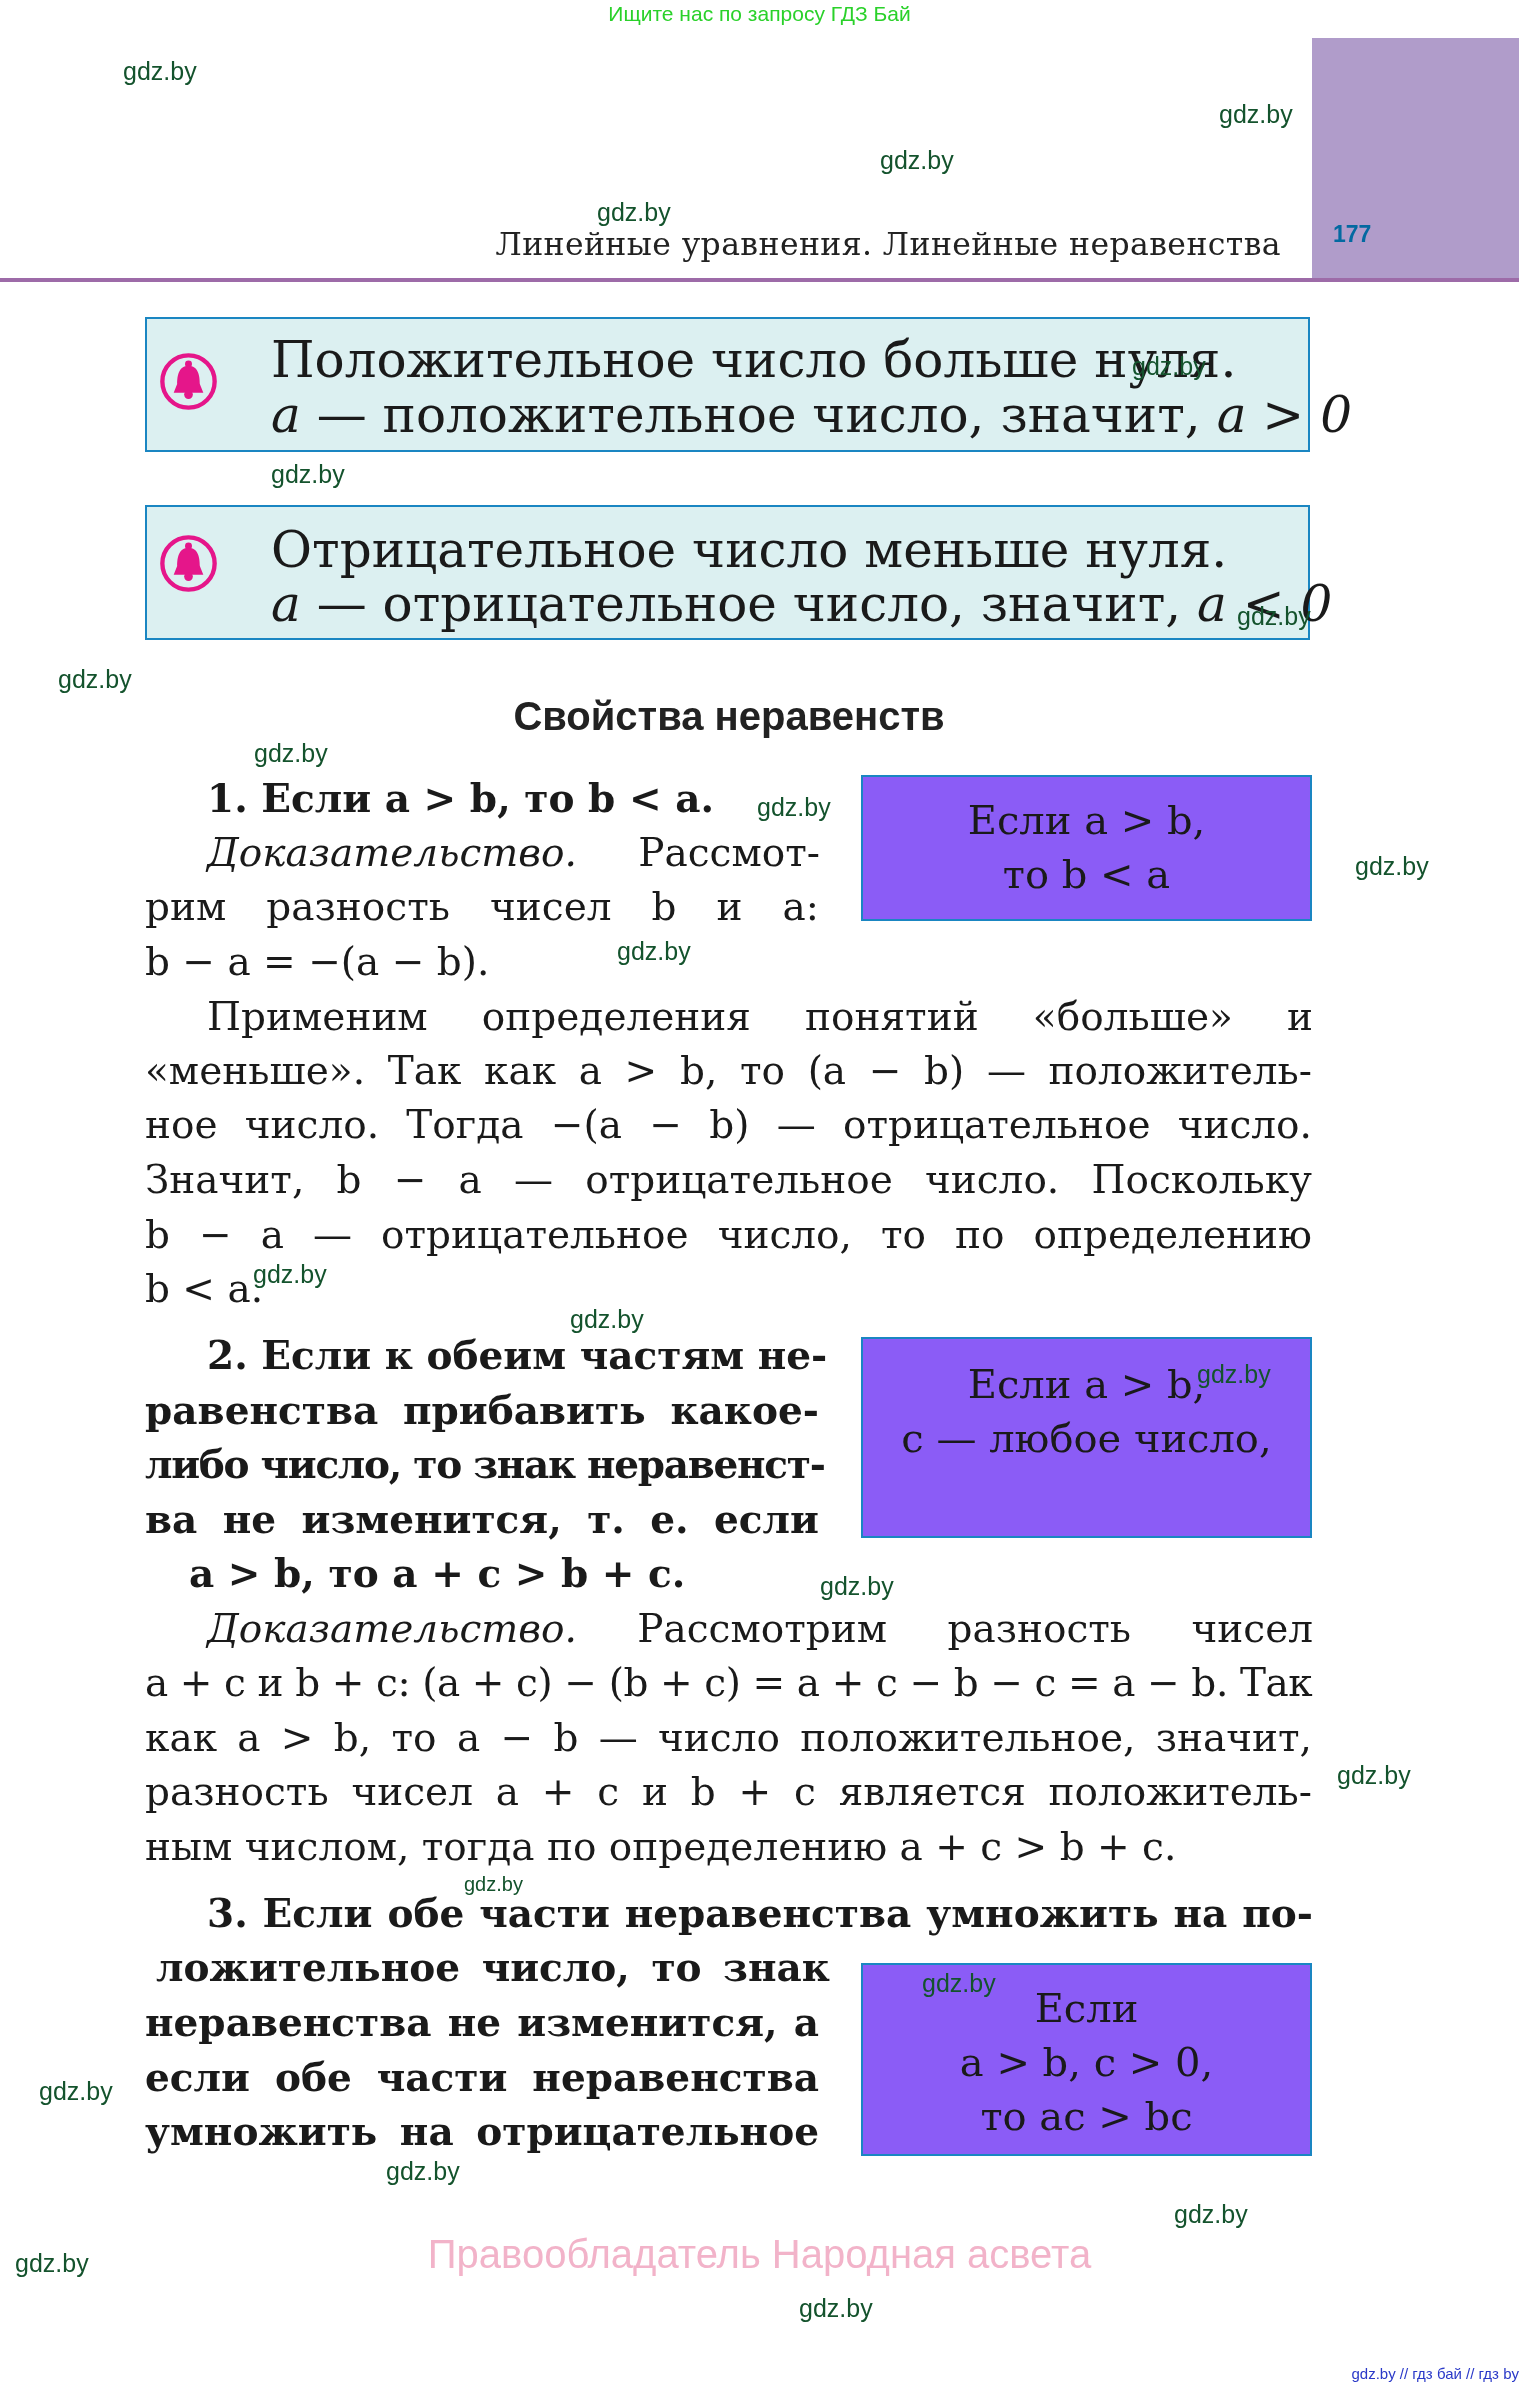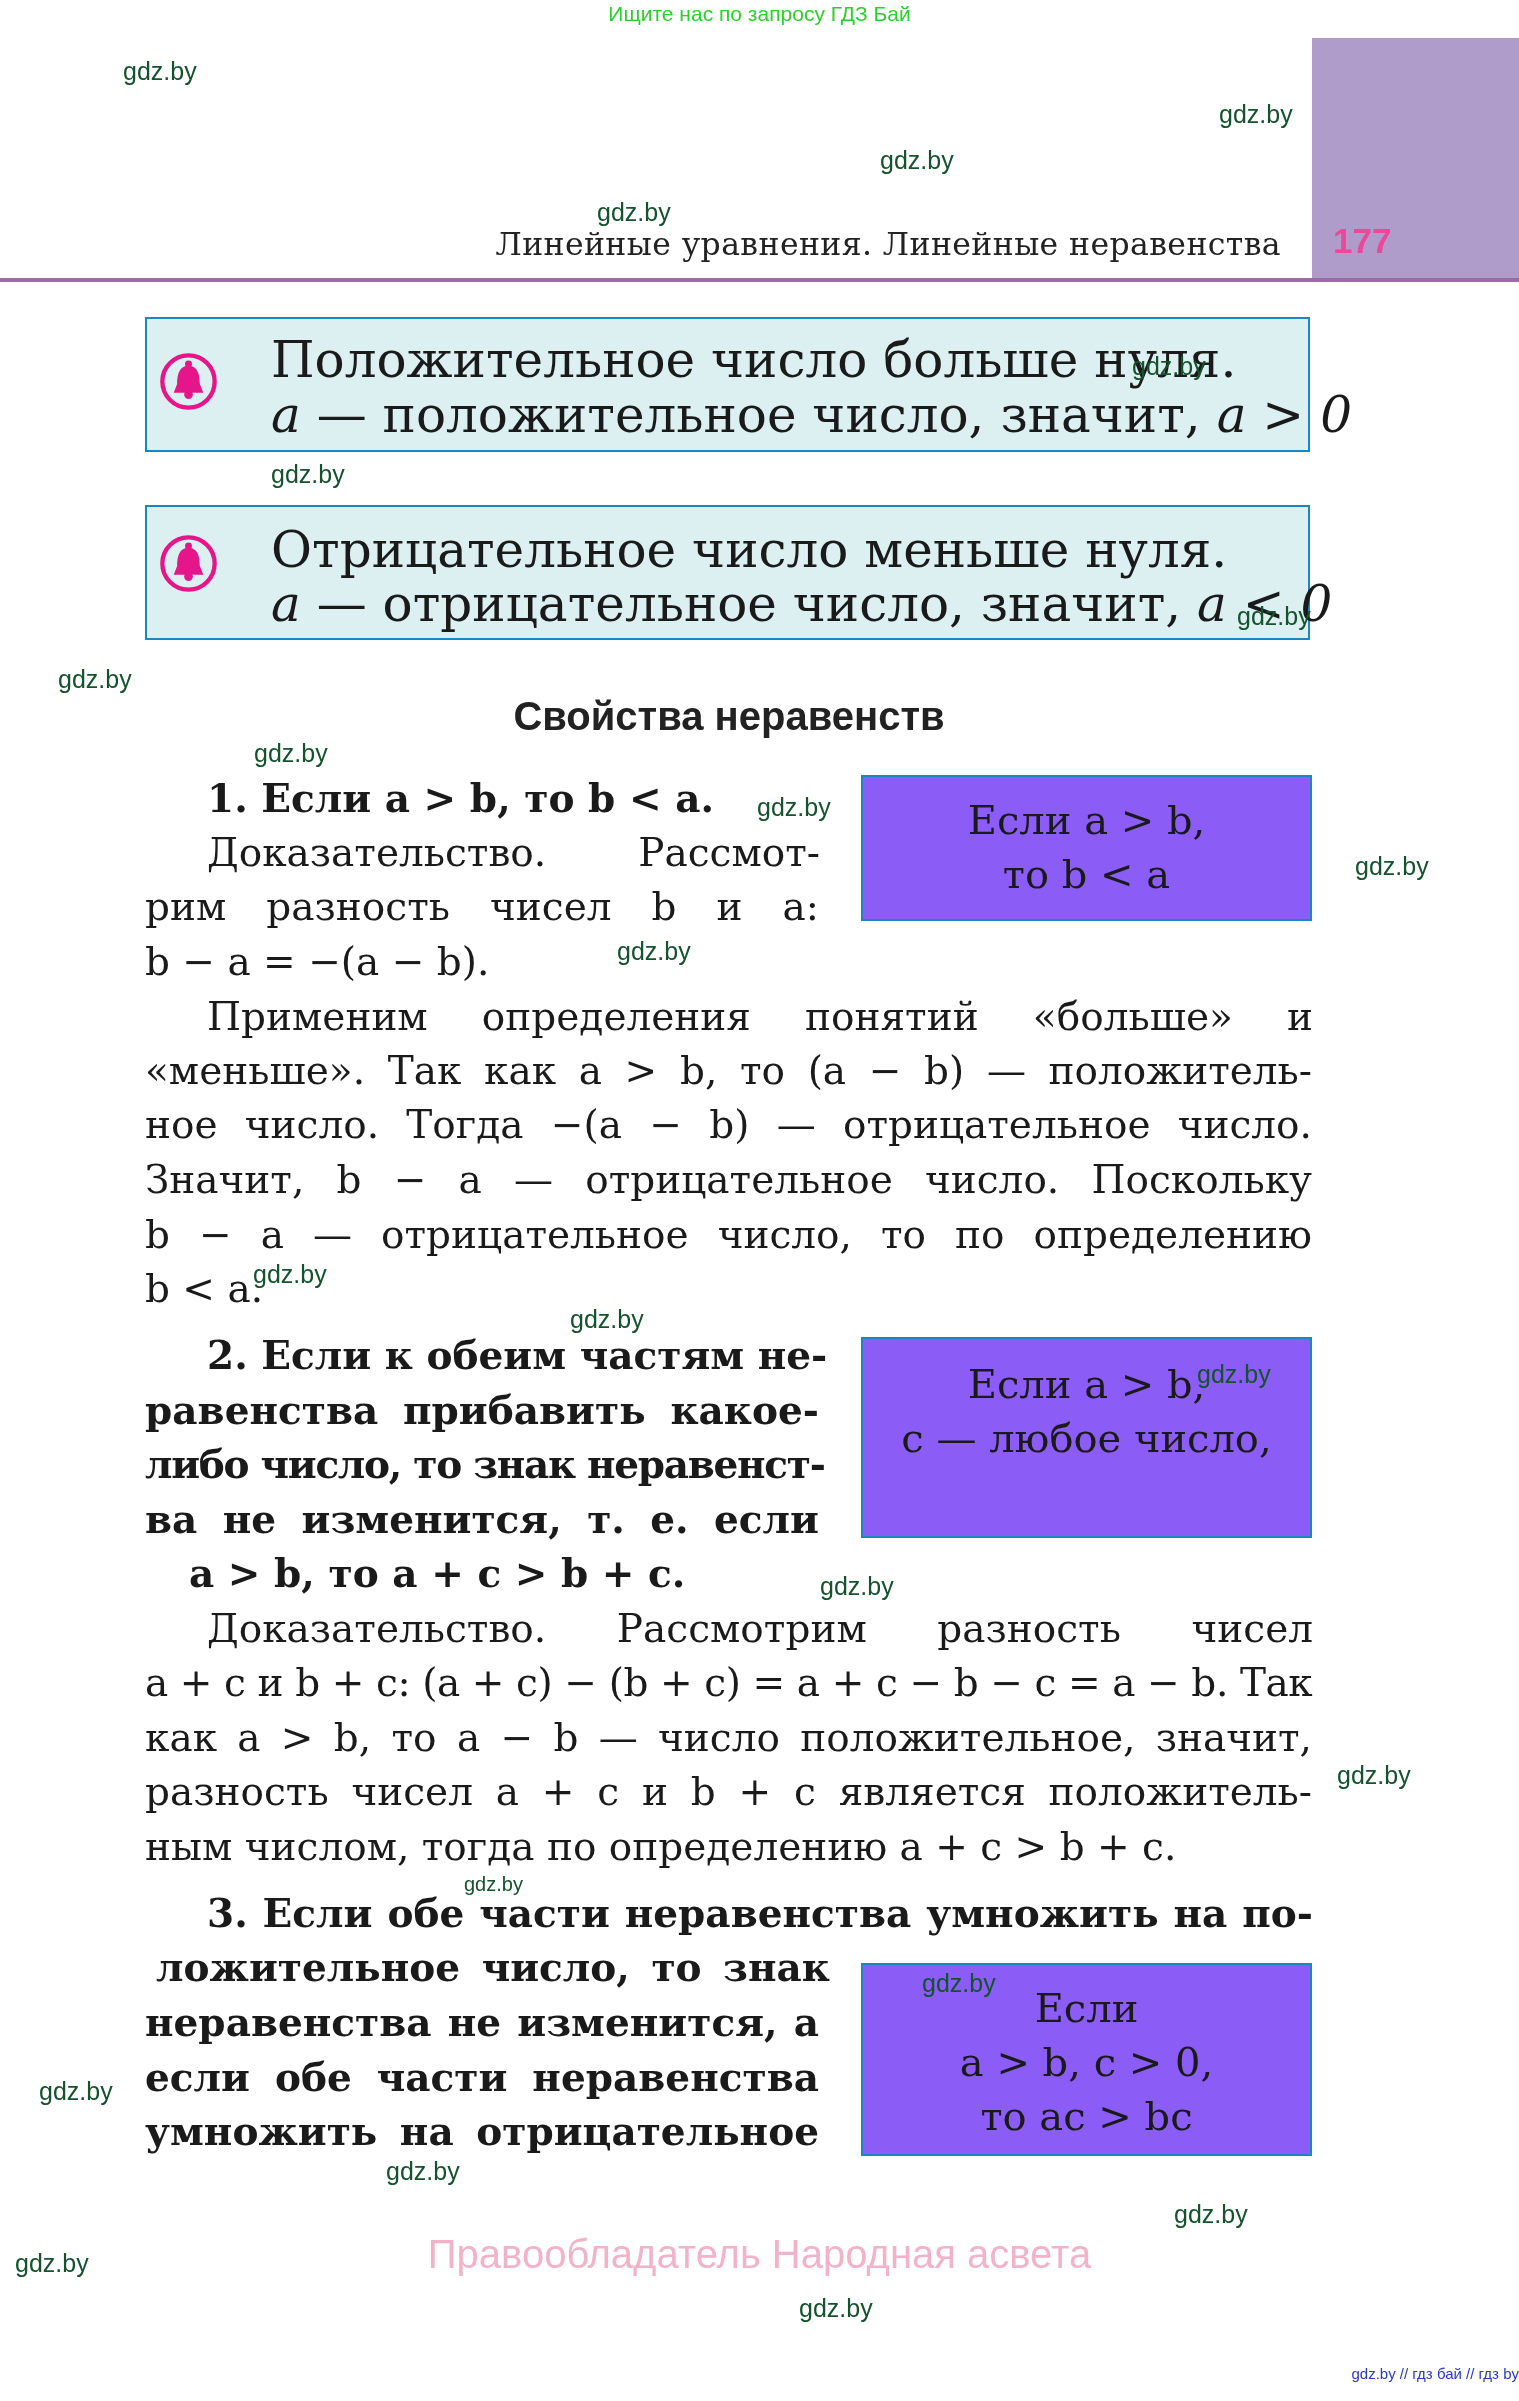--- a/index.html
+++ b/index.html
@@ -1,31 +1,31 @@
 <!DOCTYPE html>
 <html style="font-size:14px"><head>
 <meta charset="utf-8">
 <style>
   html, body { margin:0; padding:0; background:#ffffff; }
   body { width:1519px; height:2401px; position:relative; overflow:hidden; font-family:"DejaVu Serif", serif; color:#1a1a1a; }
   .abs { position:absolute; }
   .top-banner { top:1.8px; left:0; width:1519px; text-align:center; font-family:"Liberation Sans", sans-serif; font-size:21px; color:#2ad12a; }
   .tab { left:1312px; top:38px; width:207px; height:242px; background:#b09cca; }
-  .page-num { left:1333px; top:221px; font-family:"Liberation Sans", sans-serif; font-weight:bold; font-size:35px; color:#ec4899; }
+  .page-num { left:1333px; top:221px; font-family:"Liberation Sans", sans-serif; font-weight:bold; font-size:23px; color:#0369a1; }
   .rule { left:0; top:278px; width:1519px; height:4.4px; background:#9d6ba8; }
   .running-head { right:238px; top:226px; font-family:"DejaVu Serif", serif; font-size:31.5px; color:#222; letter-spacing:0.4px; white-space:nowrap; }
   .wm { font-family:"Liberation Sans", sans-serif; font-size:25px; color:#14532d; white-space:nowrap; }
   .note-box { left:145px; width:1161px; background:#dcf0f1; border:2.6px solid #1a86c2; }
   .bell { position:absolute; left:11.4px; width:61px; height:61px; }
   .note-line { position:absolute; left:124px; font-size:50px; white-space:nowrap; }
   .section-title { left:0; width:1458px; top:694px; text-align:center; font-family:"Liberation Sans", sans-serif; font-weight:bold; font-size:40px; color:#222; }
   .line { position:absolute; font-size:39px; white-space:nowrap; line-height:54px; }
   .just { text-align:justify; text-align-last:justify; }
   .bold { font-weight:bold; }
-  .ital { }
+  .ital { font-style:italic; }
   .fbox { background:#8b5cf6; border:2.6px solid #1a86c2; box-sizing:border-box; text-align:center; font-size:40px; }
   .fbox .fl { display:block; line-height:54px; white-space:nowrap; }
   .m { font-style:italic; }
   .copyright { left:0; width:1519px; top:2232px; text-align:center; font-family:"Liberation Sans", sans-serif; font-size:40px; color:#f2b3c9; }
   .footer { left:0; width:1519px; top:2365px; text-align:right; font-family:"Liberation Sans", sans-serif; font-size:15px; color:#2a39c8; }
 </style>
 </head>
 <body>
 
 <div class="abs top-banner">Ищите нас по запросу ГДЗ Бай</div>

